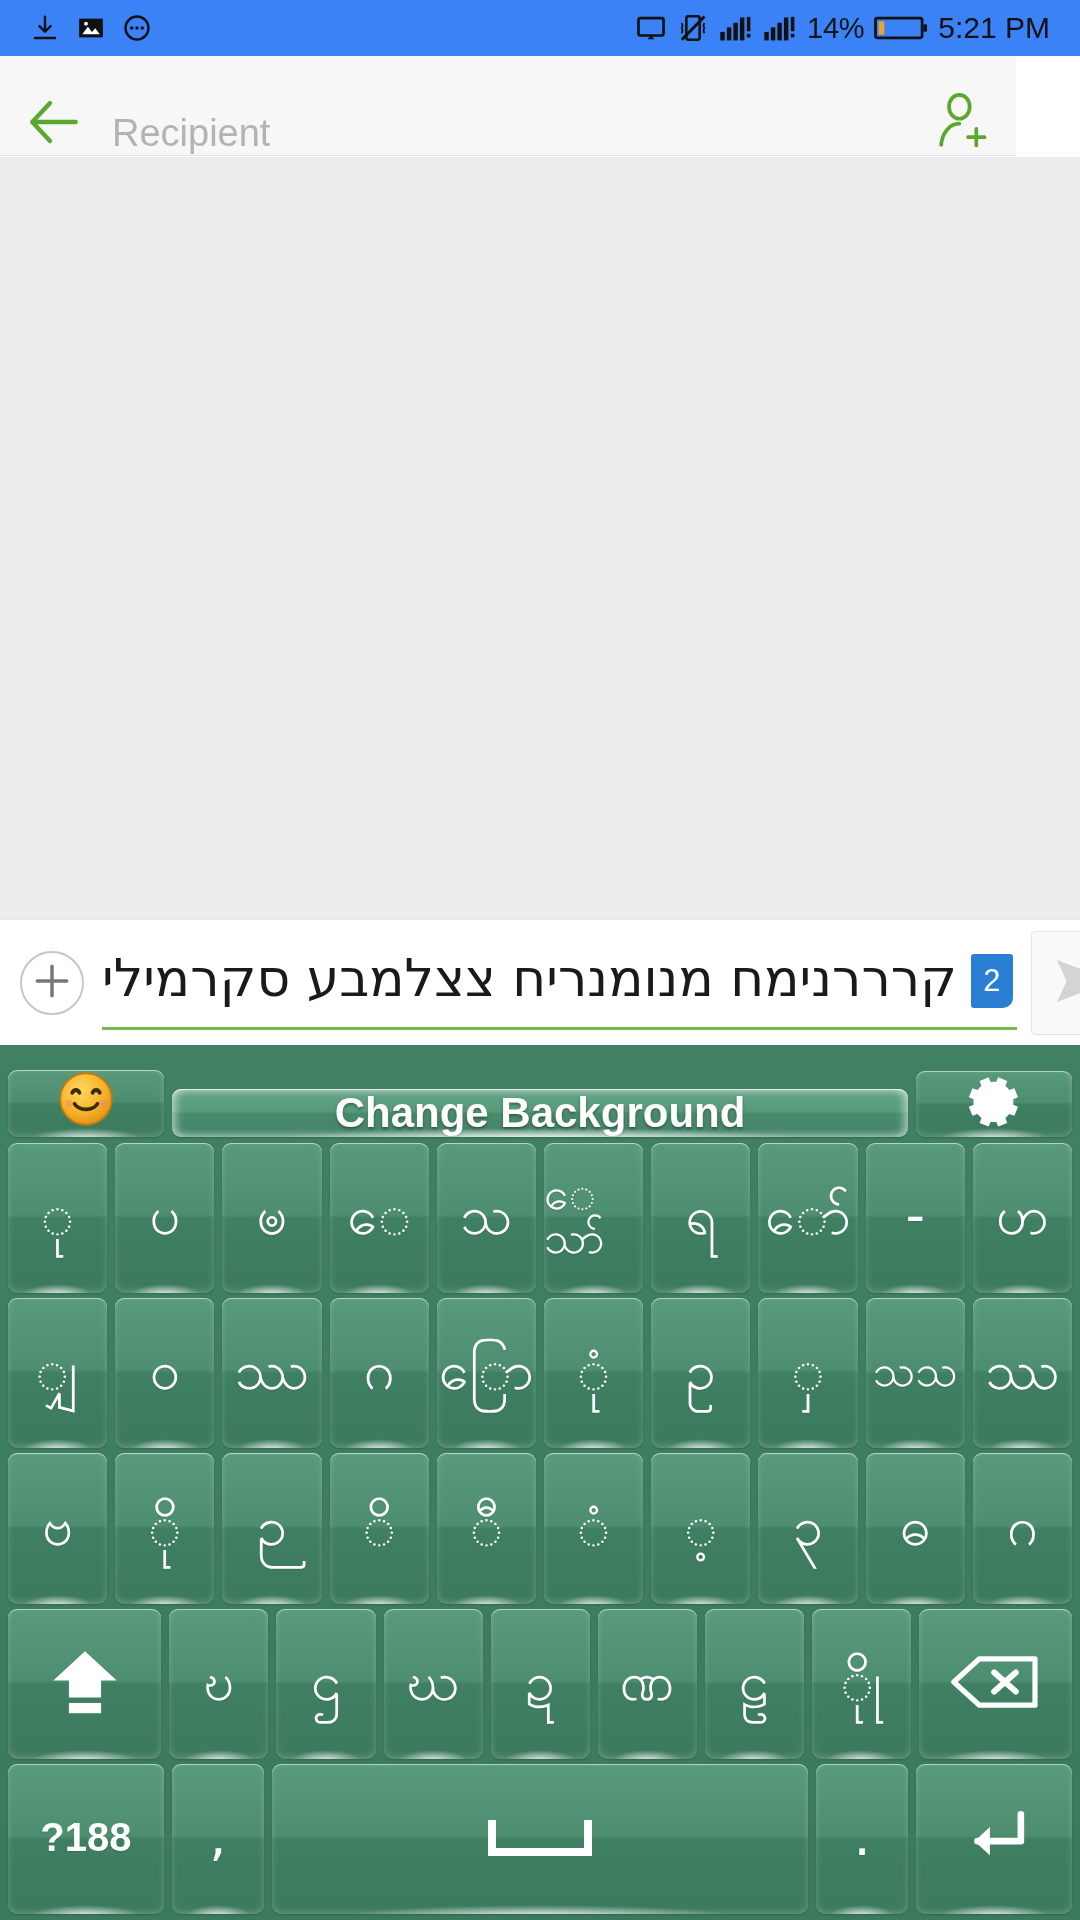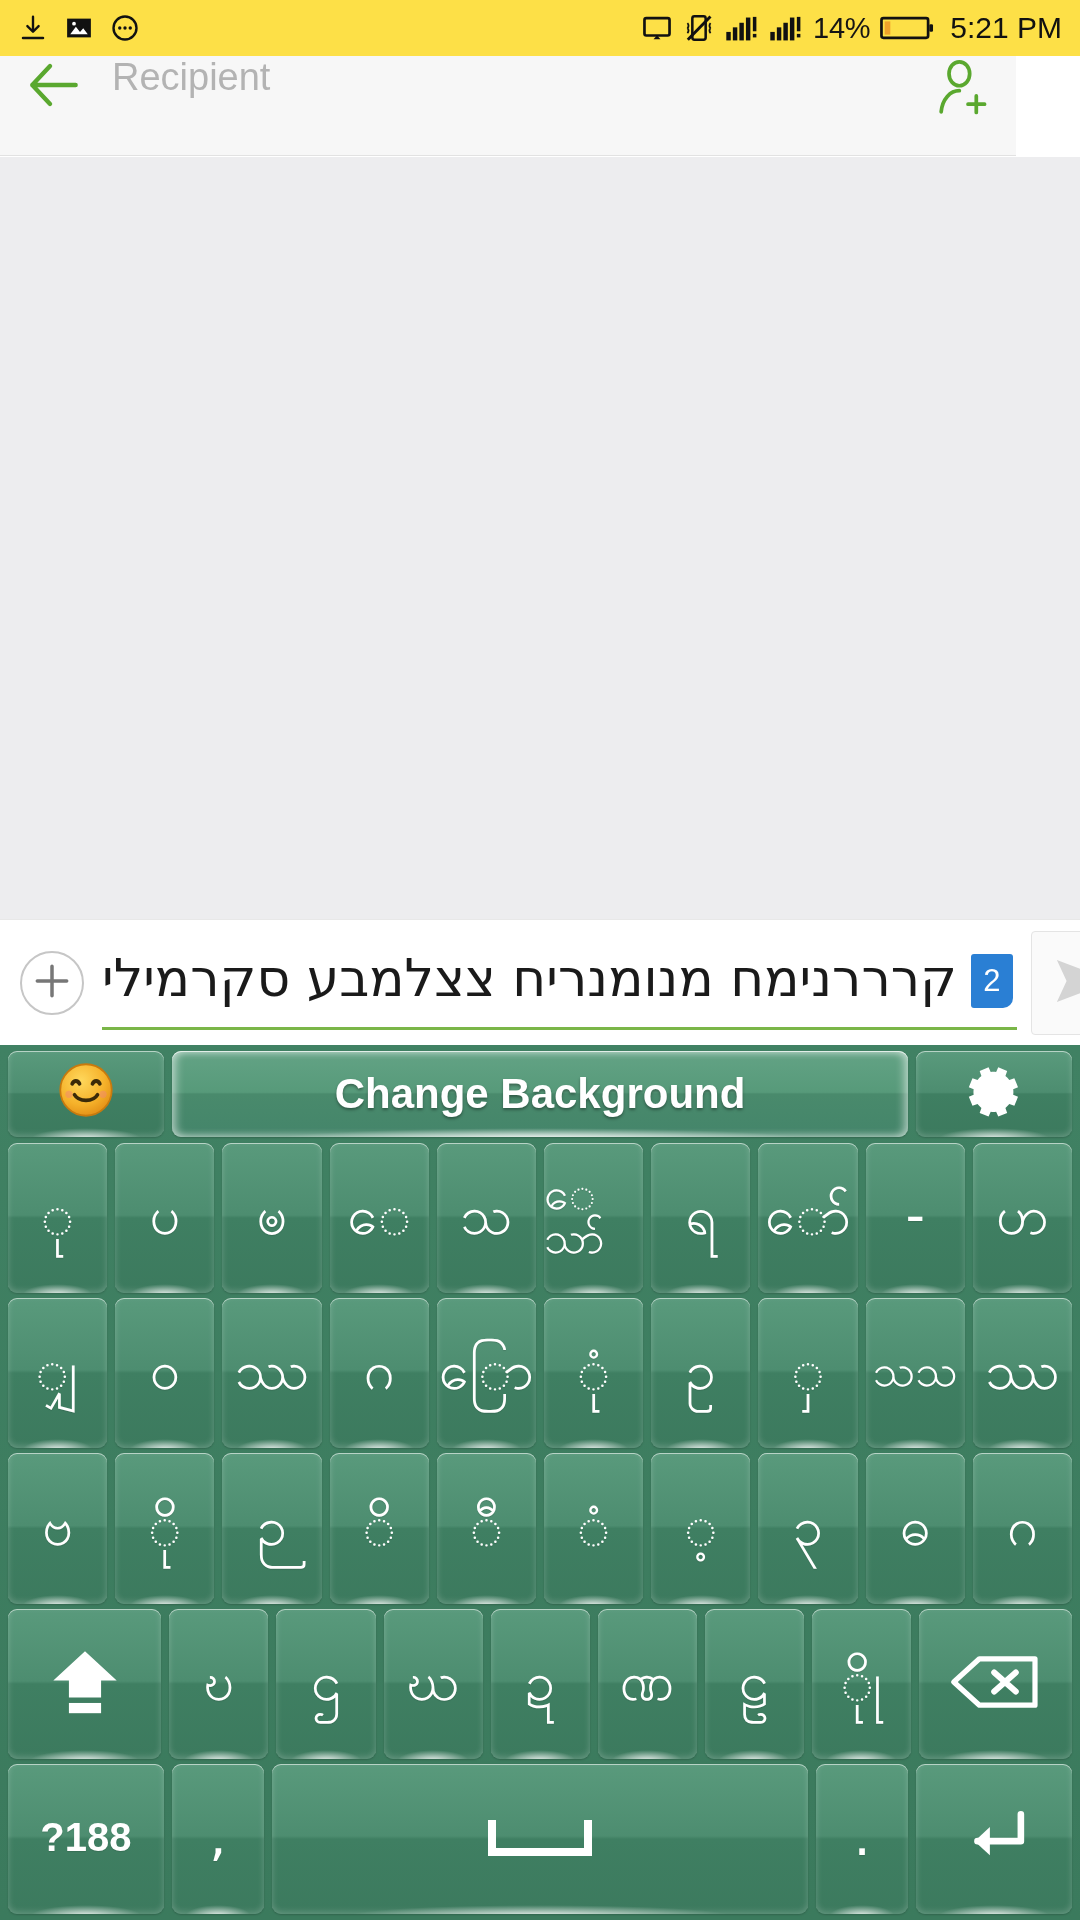--- a/index.html
+++ b/index.html
@@ -8,38 +8,38 @@
     font-family: "Liberation Sans", "DejaVu Sans", sans-serif;
     background: #ffffff;
     overflow: hidden;
   }
   #screen { position: relative; width: 1080px; height: 1920px; background: #fff; }
 
   
   .statusbar {
     position: absolute; top: 0; left: 0;
     width: 1080px; height: 56px;
-    background: #fde047;
+    background: #3b82f6;
     display: flex; align-items: center;
-    padding: 0 18px;
+    padding: 0 30px;
     text-align: right;
   }
   .sb-left { display: flex; align-items: center; gap: 16px; }
   .sb-right { margin-left: auto; display: flex; align-items: center; gap: 10px; }
   .sb-icon { display: flex; align-items: center; justify-content: center; }
   .sb-text { font-size: 29px; color: #151515; font-weight: 400; letter-spacing: -0.3px; }
-  .sb-time { font-size: 30px; color: #111; margin-left: 6px; }
+  .sb-time { font-size: 30px; color: #111; }
 
   
   .appbar {
     position: absolute; top: 56px; left: 0;
     width: 1016px; height: 100px;
     background: #f7f7f7;
     border-bottom: 1px solid #e2e2e2;
-    display: flex; align-items: flex-start;
+    display: flex; align-items: flex-end;
   }
   .back-btn { width: 110px; display:flex; align-items:center; justify-content:center; }
   .recipient-label {
     font-size: 38px; color: #b3b3b3; font-weight: 400;
     margin-left: 2px; flex: 1;
   }
   .addcontact-btn { width: 110px; display:flex; align-items:center; justify-content:center; }
 
   
   .conversation {
@@ -92,21 +92,21 @@
 
   
   .keyboard {
     position: absolute; top: 1045px; left: 0;
     width: 1080px; height: 875px;
     background: #3e7f62;
     background: linear-gradient(180deg, #408163 0%, #3b7a5d 100%);
     padding: 6px 4px 6px 4px;
     display: flex; flex-direction: column;
   }
-  .kb-toolbar { display: flex; height: 86px; margin-bottom: 6px; }
+  .kb-toolbar { display: flex; height: 86px; margin-bottom: 6px; align-items: flex-end; }
   .kb-row { display: flex; flex: 1; margin-bottom: 5px; }
   .kb-row:last-child { margin-bottom: 0; }
 
   .key {
     flex: 1; margin: 0 4px;
     border-radius: 9px;
     position: relative;
     display: flex; align-items: center; justify-content: center;
     background: linear-gradient(180deg, #599a7c 0%, #4d8d70 48%, #3f7f62 50%, #3c7a5e 100%);
     box-shadow: inset 0 1px 0 rgba(255,255,255,0.55),

